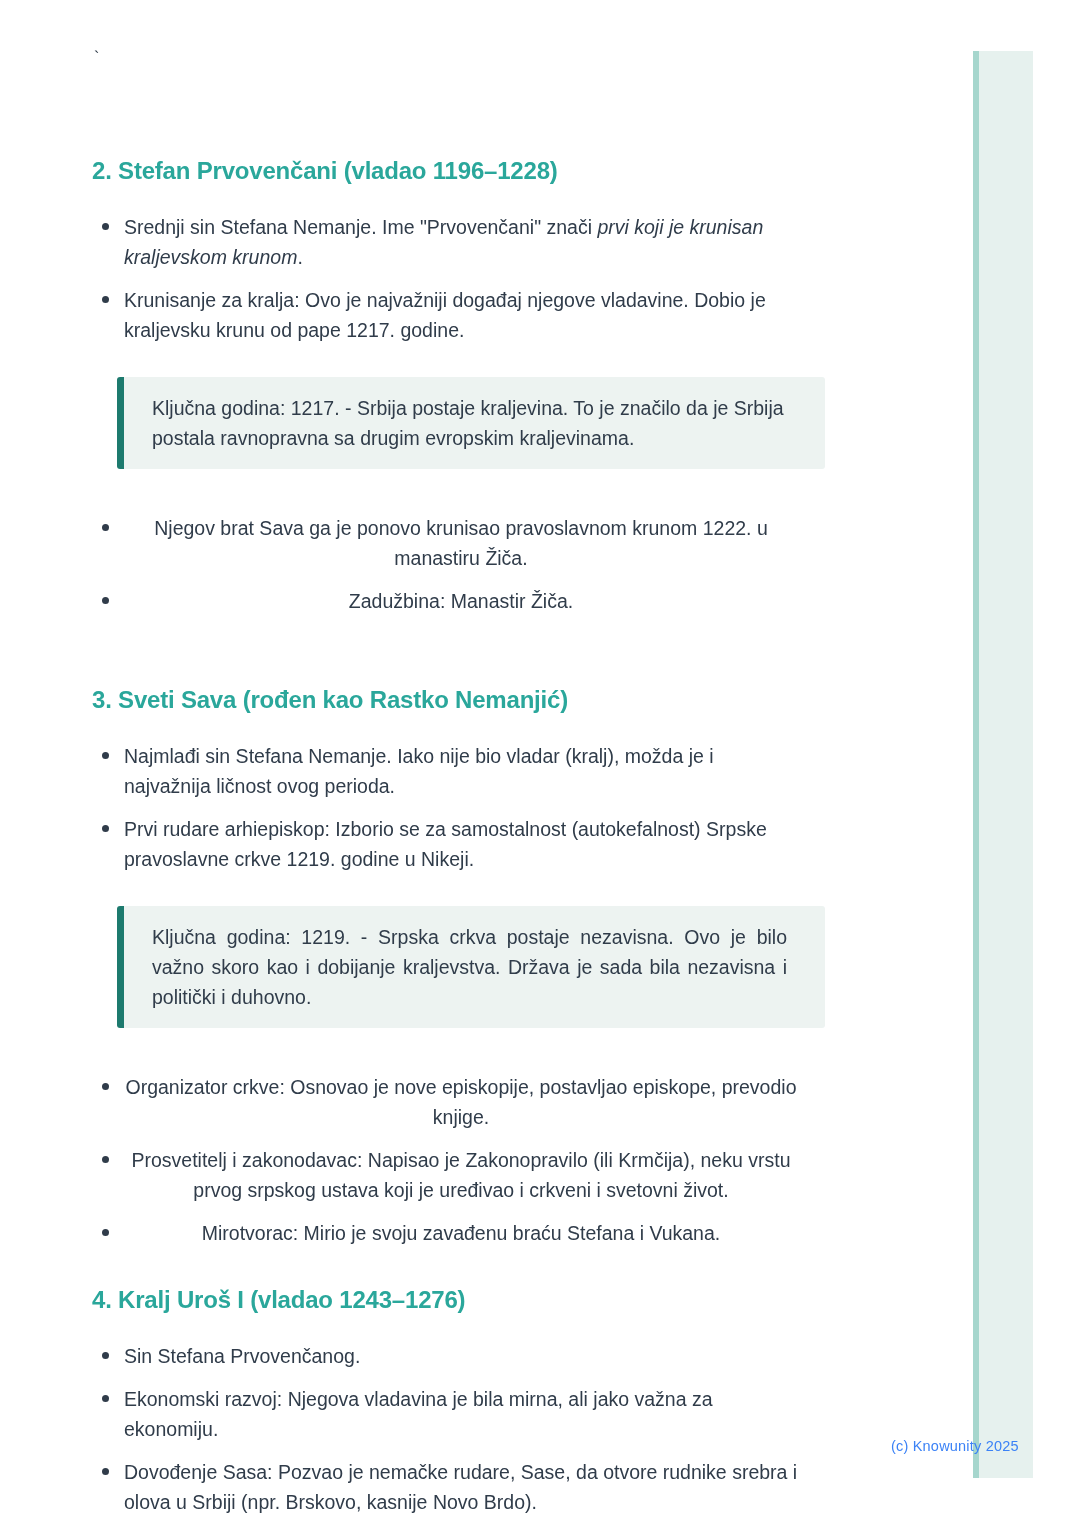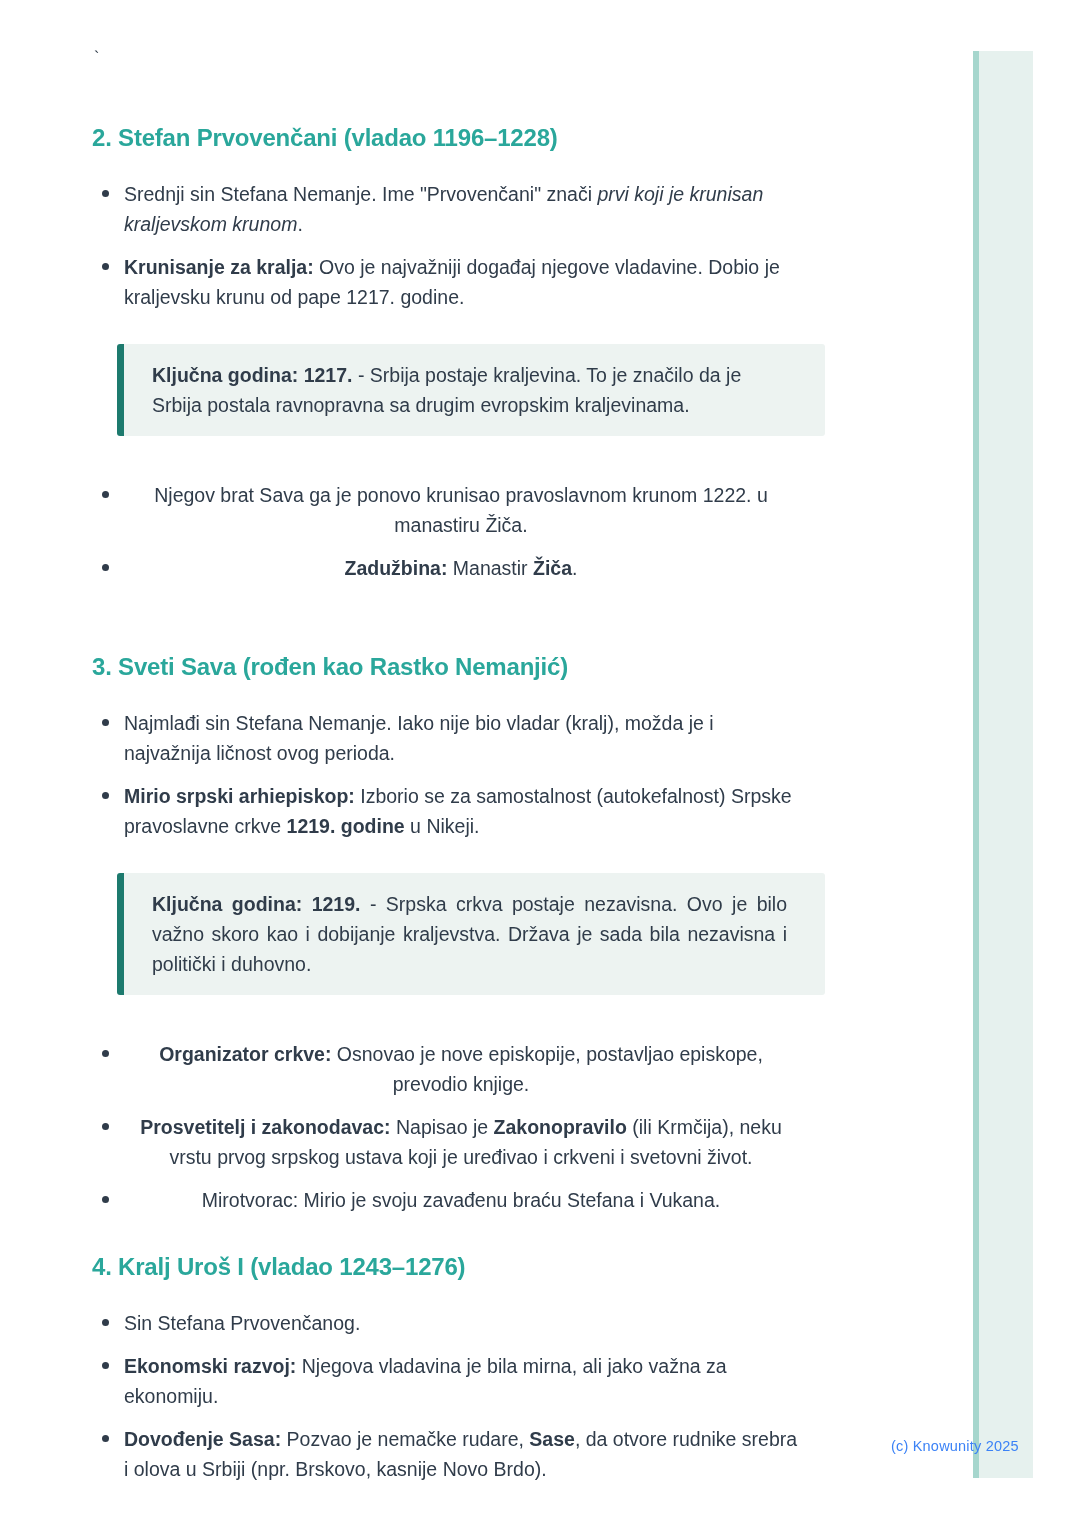--- a/index.html
+++ b/index.html
@@ -23,21 +23,21 @@
   }
 
   .content { position:absolute; left:92px; top:48px; width:738px; z-index:1; }
 
   .stray { font-size:16px; line-height:20px; height:20px; color:#303c4a; padding-left:2px; }
 
   .section-heading {
     color:#2aa79b; font-size:24px; line-height:31px; font-weight:700;
     letter-spacing:-0.2px;
   }
-  #section-1 { margin-top:54px; }
+  #section-1 { margin-top:87px; }
   #section-2 { margin-top:68px; }
   #section-3 { margin-top:36px; }
 
   ul.bullet-list { list-style:none; margin-top:26px; width:706px; margin-left:0; }
   #section-1 > ul.first-list { margin-top:26px; }
   ul.bullet-list li {
     position:relative; padding-left:32px;
     font-size:19.5px; line-height:30px;
   }
   ul.bullet-list li + li { margin-top:13px; }
@@ -50,21 +50,21 @@
   .callout {
     margin:32px 5px 0 25px;
     background:#edf3f1;
     border-left:7px solid #1d7a6e;
     border-radius:3px;
     padding:16px 38px 16px 28px;
     font-size:19.5px; line-height:30px;
   }
   .callout.justify { text-align:justify; }
 
-  .b { font-weight:700; }
+  .b { font-weight:400; }
   .i { font-style:italic; }
 </style>
 </head>
 <body>
 
 <div class="page">
 
   <div class="edge-strip"></div>
 
   <div class="content">
@@ -104,21 +104,21 @@
     <section id="section-2">
       <h2 class="section-heading">3. Sveti Sava (rođen kao Rastko Nemanjić)</h2>
 
       <ul class="bullet-list">
         <li>
           <span class="bullet-dot"></span>
           <span>Najmlađi sin Stefana Nemanje. Iako nije bio vladar (kralj), možda je i najvažnija ličnost ovog perioda.</span>
         </li>
         <li>
           <span class="bullet-dot"></span>
-          <span class="b">Mirio srpski arhiepiskop:</span><span> Izborio se za samostalnost (autokefalnost) Srpske pravoslavne crkve </span><span class="b">1219. godine</span><span> u Nikeji.</span>
+          <span class="b">Prvi rudare arhiepiskop:</span><span> Izborio se za samostalnost (autokefalnost) Srpske pravoslavne crkve </span><span class="b">1219. godine</span><span> u Nikeji.</span>
         </li>
       </ul>
 
       <div class="callout justify">
         <span class="b">Ključna godina: 1219.</span><span> - Srpska crkva postaje nezavisna. Ovo je bilo važno skoro kao i dobijanje kraljevstva. Država je sada bila nezavisna i politički i duhovno.</span>
       </div>
 
       <ul class="bullet-list after-callout">
         <li>
           <span class="bullet-dot"></span>

